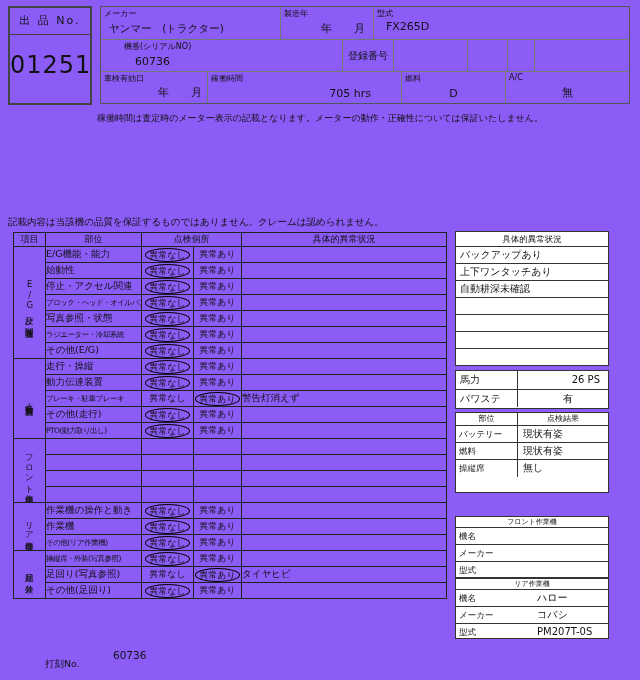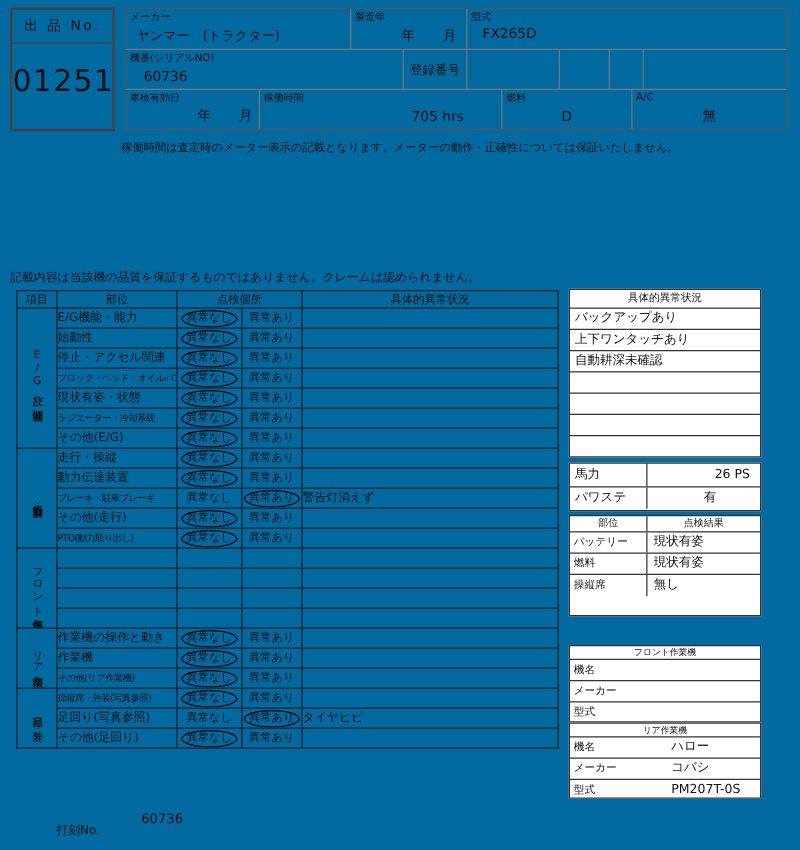--- a/index.html
+++ b/index.html
@@ -1,16 +1,16 @@
 <!DOCTYPE html>
 <html><head>
 <meta charset="utf-8">
 <style>
   html,body{margin:0;padding:0;background:#fff;}
-  .page{position:relative;width:640px;height:680px;background:#0369a1;overflow:hidden;
+  .page{position:relative;width:640px;height:680px;background:#8b5cf6;overflow:hidden;
         font-family:"DejaVu Sans","Liberation Sans",sans-serif;color:#111;}
   
   .exhibit-box{position:absolute;left:8px;top:6px;width:84px;height:99px;border:2px solid #444;box-sizing:border-box;}
   .exhibit-label{height:26px;line-height:26px;text-align:center;font-size:11px;letter-spacing:2px;border-bottom:1px solid #444;}
   .exhibit-no{margin-top:16px;text-align:center;font-size:24px;letter-spacing:1px;}
   
   .top-table{position:absolute;left:100px;top:6px;width:530px;height:98px;border:1px solid #555;box-sizing:border-box;}
   .tt-row{display:flex;height:32px;box-sizing:border-box;}
   .tt-row+.tt-row{border-top:1px solid #777;}
   .tt-cell{position:relative;box-sizing:border-box;border-right:1px solid #777;overflow:hidden;}
@@ -19,21 +19,21 @@
   .val{position:absolute;font-size:11px;white-space:nowrap;}
   .maker-val{left:8px;bottom:3px;font-size:10.5px;}
   .year-val{right:8px;bottom:3px;}
   .model-val{left:12px;bottom:6px;}
   .serial-val{left:14px;bottom:3px;}
   .reg-cell{display:flex;align-items:center;justify-content:center;font-size:10px;text-align:center;}
   .insp-val{right:5px;bottom:3px;}
   .hours-val{right:30px;bottom:3px;}
   .center-val{left:0;right:0;text-align:center;bottom:3px;}
   .w-maker{width:180px;} .w-year{width:93px;text-decoration:underline;}
-  .w-serial{width:222px;} .w-reg{width:51px;} .w-p1{width:74px;} .w-p2{width:40px;} .w-p3{width:27px;}
+  .w-serial{width:222px;margin-left:20px;} .w-reg{width:51px;} .w-p1{width:74px;} .w-p2{width:40px;} .w-p3{width:27px;}
   .w-insp{width:107px;} .w-hours{width:194px;} .w-fuel{width:104px;}
   
   .meter-note{position:absolute;left:0;top:112px;width:640px;text-align:center;font-size:9px;white-space:nowrap;}
   .disclaimer{position:absolute;left:8px;top:216px;font-size:9.5px;white-space:nowrap;}
   
   table.checklist{position:absolute;left:13px;top:232px;width:433px;border-collapse:collapse;table-layout:fixed;}
   table.checklist th,table.checklist td{border:1px solid #222;box-sizing:border-box;overflow:hidden;white-space:nowrap;padding:0;}
   table.checklist th{height:13px;font-size:9px;font-weight:normal;text-align:center;}
   table.checklist td{height:16px;}
   td.item-col{text-align:center;vertical-align:middle;font-size:8.5px;}
@@ -172,21 +172,21 @@
           <td class="chk"><span>異常あり</span></td>
           <td class="remark"></td>
         </tr>
         <tr>
           <td class="part small">ブロック・ヘッド・オイルパン</td>
           <td class="chk"><span class="circled">異常なし</span></td>
           <td class="chk"><span>異常あり</span></td>
           <td class="remark"></td>
         </tr>
         <tr>
-          <td class="part">現状有姿・状態</td>
+          <td class="part">写真参照・状態</td>
           <td class="chk"><span class="circled">異常なし</span></td>
           <td class="chk"><span>異常あり</span></td>
           <td class="remark"></td>
         </tr>
         <tr>
           <td class="part small">ラジエーター・冷却系統</td>
           <td class="chk"><span class="circled">異常なし</span></td>
           <td class="chk"><span>異常あり</span></td>
           <td class="remark"></td>
         </tr>

